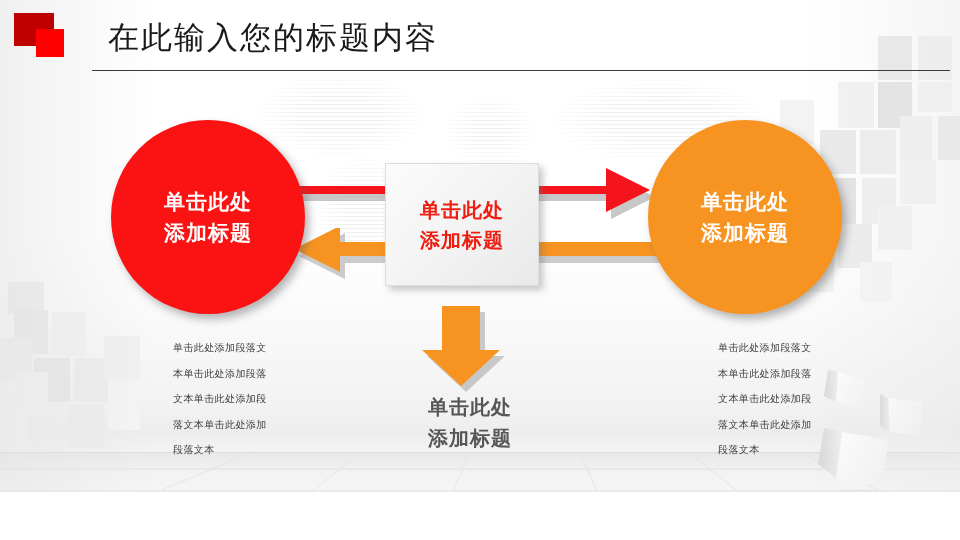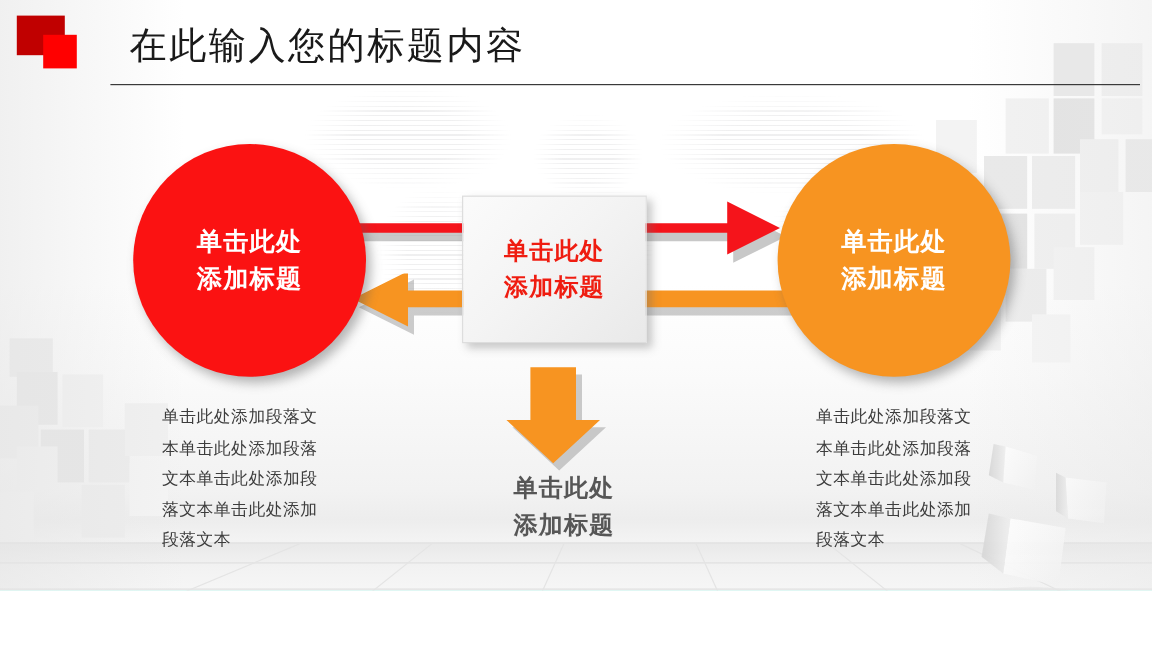--- a/index.html
+++ b/index.html
@@ -4,21 +4,21 @@
 <title>Slide</title>
 <style>
   html,body{margin:0;padding:0;}
   body{
     width:960px;height:540px;overflow:hidden;
     font-family:"Liberation Sans","DejaVu Sans",sans-serif;
     background:#ffffff;
   }
   #slide{
     position:relative;width:960px;height:492px;overflow:hidden;
-    background:#5eead4;
+    background:#eab308;
   }
 
   
   .bg-layer{position:absolute;inset:0;pointer-events:none;}
 
   
   .bg-wash{
     background:linear-gradient(180deg,#ffffff 0%,#ffffff 48%,#fbfbfb 62%,#f2f2f2 83%,#ededed 88%,#f7f7f7 94%,#fcfcfc 100%);
   }
   
@@ -119,21 +119,21 @@
   .bottom-label{
     position:absolute;left:370px;top:392px;width:200px;
     text-align:center;color:#565656;font-size:20px;line-height:31px;
     font-weight:bold;letter-spacing:1px;z-index:5;
   }
   .bottom-label span{display:block;}
 
   
   .para{
     position:absolute;width:150px;color:#3d3d3d;
-    font-size:14px;line-height:25.5px;letter-spacing:.4px;z-index:5;
+    font-size:10px;line-height:25.5px;letter-spacing:.4px;z-index:5;margin-left:38px;
   }
   .para-left{left:135px;top:335px;}
   .para-right{left:680px;top:335px;}
 </style>
 </head>
 <body>
 
 <div id="slide">
 
   <div class="bg-layer bg-wash"></div>

